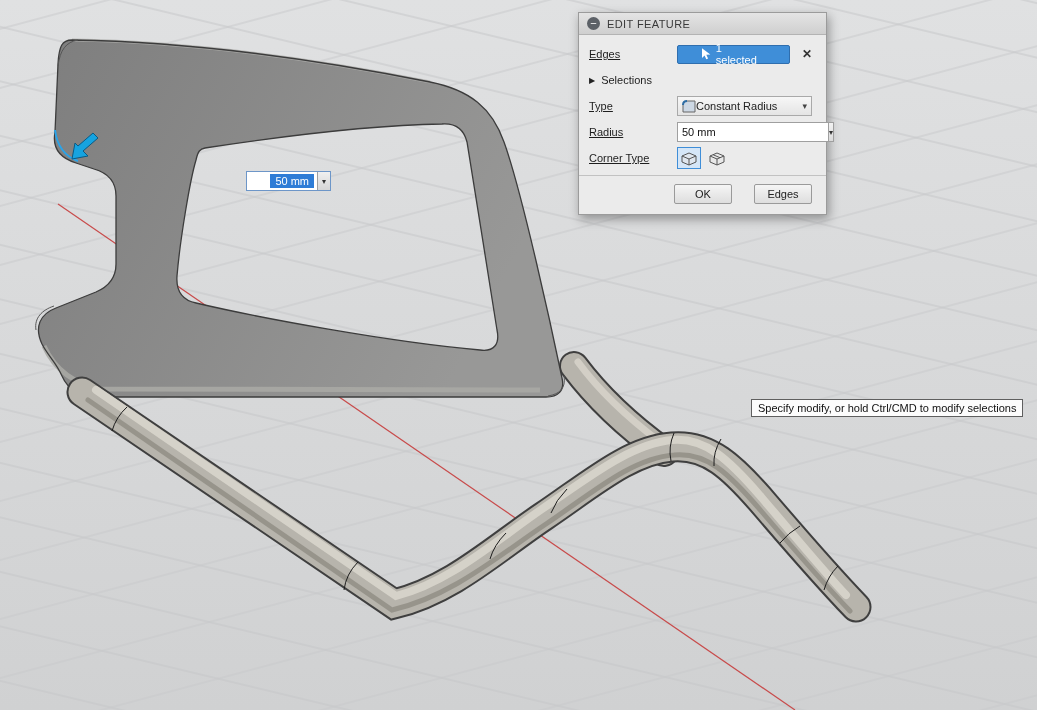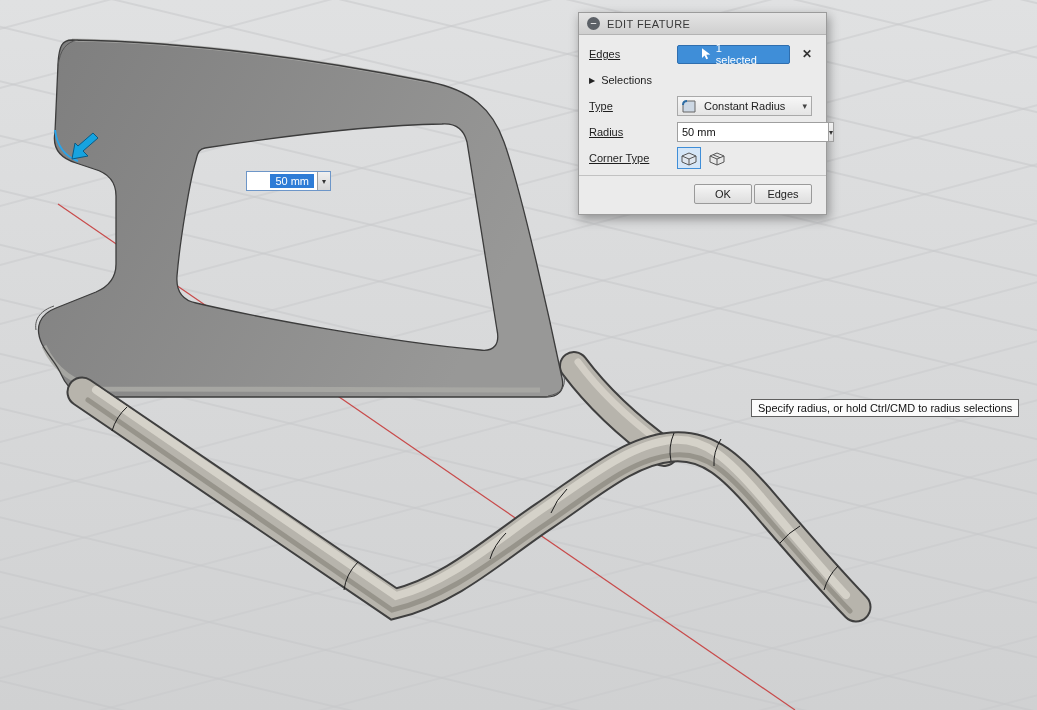--- a/index.html
+++ b/index.html
@@ -36,21 +36,21 @@
   .badge {
     display:inline-flex; align-items:center; gap:5px;
     background:#3f8ed8; border:1px solid #2f6eae; border-radius:2px;
     color:#fff; height:19px; padding:0 24px; cursor:pointer;
   }
   .clear-x { margin-left:12px; color:#333; font-size:12px; font-weight:bold; cursor:pointer; }
   .section-row { gap:6px; }
   .section-arrow { font-size:8px; color:#222; }
   .section-label { font-weight:normal; }
   .select {
-    width:136px; height:20px; display:flex; align-items:center; gap:8px;
+    width:136px; height:20px; display:flex; align-items:center; gap:0;
     background:linear-gradient(#f7f7f7,#e4e4e4); border:1px solid #a9a9a9;
     padding:0 4px; cursor:pointer;
   }
   .select .caret { margin-left:auto; font-size:9px; color:#444; }
   .combo { display:flex; width:136px; }
   .radius-input {
     flex:1; height:20px; border:1px solid #9f9f9f; background:#fff;
     font:11px "Liberation Sans",sans-serif; padding:0 4px; color:#111;
   }
   .combo-arrow {
@@ -64,21 +64,21 @@
     display:flex; align-items:center; justify-content:center;
     font-size:11px; line-height:11px; color:#111; cursor:pointer;
   }
   .corner-btn {
     width:24px; height:22px; display:flex; align-items:center; justify-content:center;
     border:1px solid transparent; cursor:pointer; margin-right:4px;
   }
   .corner-btn.selected { border-color:#3f8ed8; background:#d5e6f7; }
   .dialog-footer {
     margin-top:7px; border-top:1px solid #c2c2c2;
-    padding:8px 14px 10px; display:flex; justify-content:flex-end; gap:2px;
+    padding:8px 14px 10px; display:flex; justify-content:flex-end; gap:22px;
   }
   .btn {
     min-width:58px; height:20px;
     background:linear-gradient(#f5f5f5,#dedede);
     border:1px solid #9a9a9a; border-radius:2px;
     font:11px "Liberation Sans",sans-serif; color:#222; cursor:pointer; padding:0 10px;
   }
 
   
   .inline-input {
@@ -238,21 +238,21 @@
 
   <div class="inline-input">
     <span class="ii-text">
         <span class="ii-sel">50 mm</span>
       </span>
     <span class="ii-arrow">
         <span>▾</span>
       </span>
   </div>
 
-  <div class="vp-tooltip">Specify radius, or hold Ctrl/CMD to radius selections</div>
+  <div class="vp-tooltip">Specify modify, or hold Ctrl/CMD to modify selections</div>
 
   <div class="dialog">
     <div class="dialog-title">
       <span class="collapse-btn">−</span>
       <span class="title-text">EDIT FEATURE</span>
     </div>
 
     <div class="dialog-body">
 
       <div class="drow">

